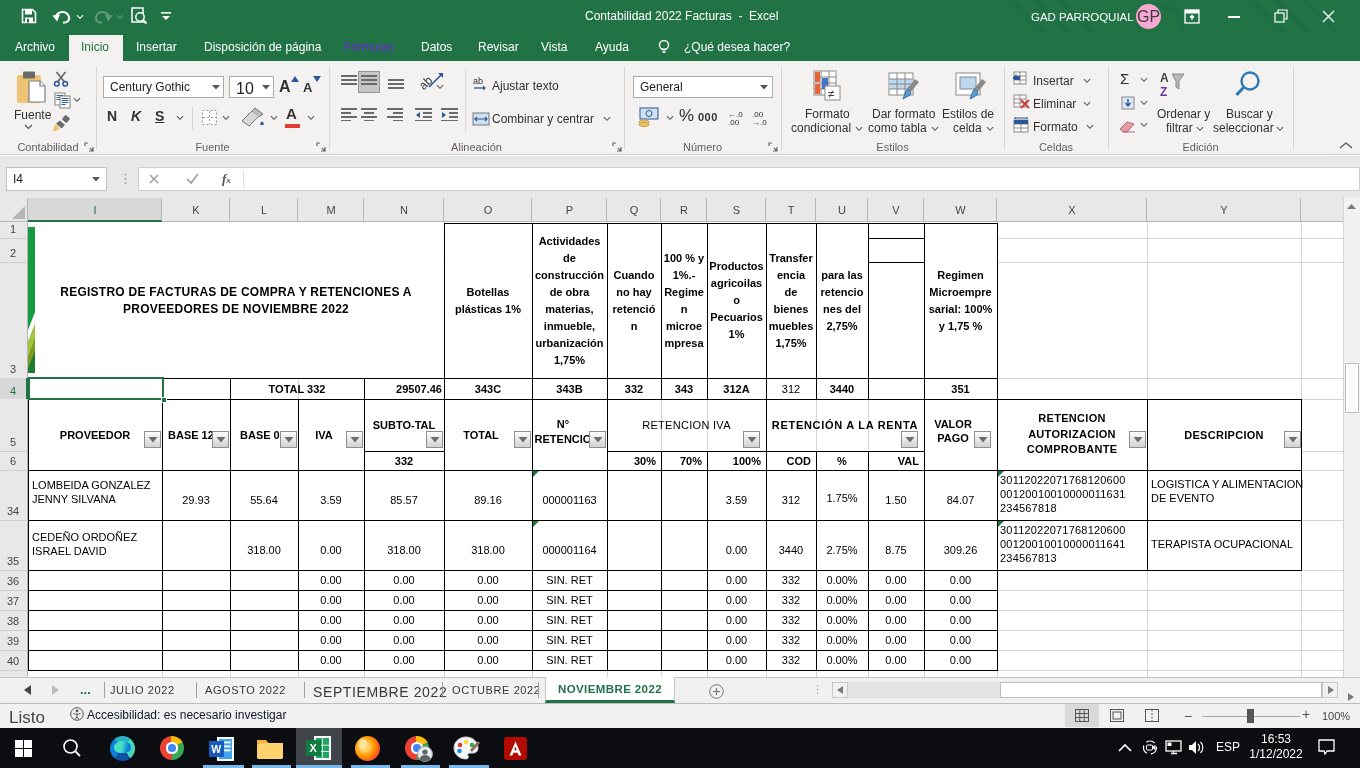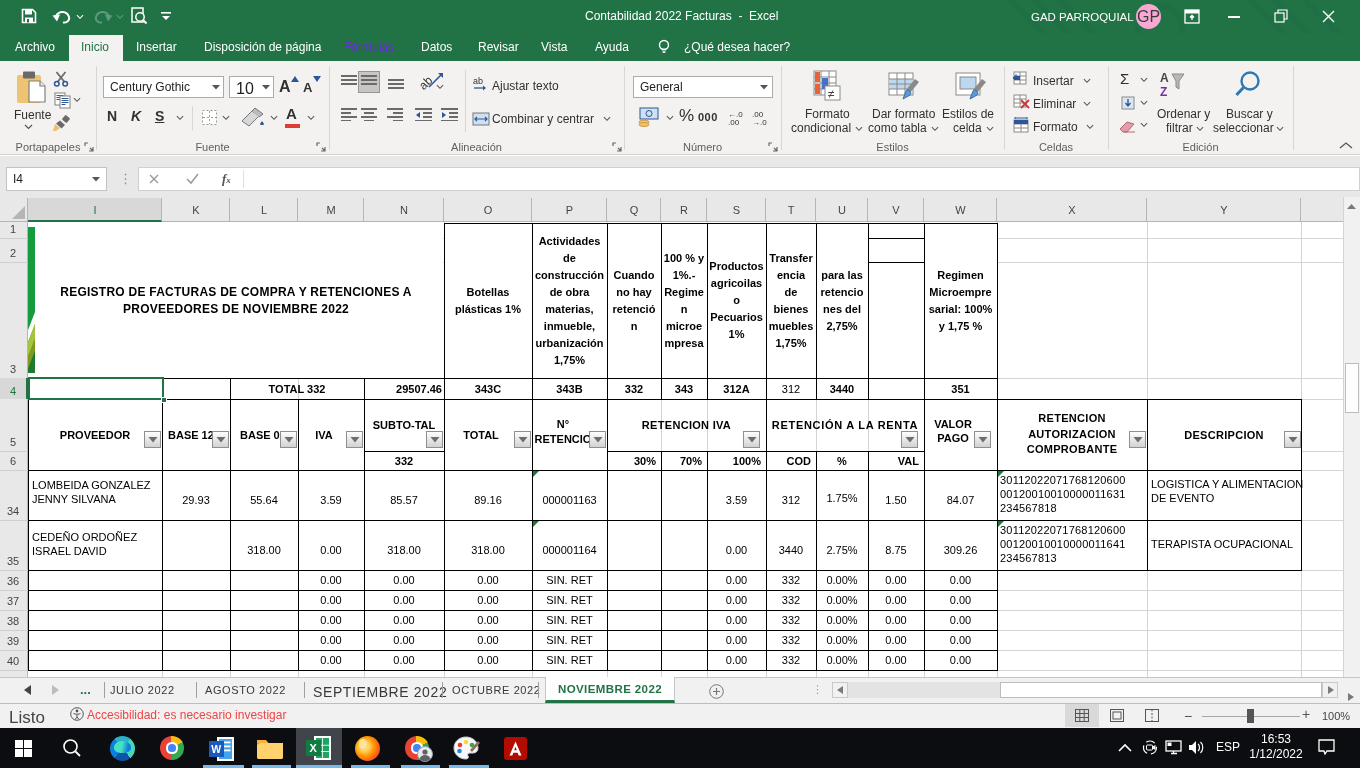--- a/index.html
+++ b/index.html
@@ -80,21 +80,21 @@
   </svg>
 <div class="a" style="left:684px;top:40px;font-size:12px;color:#fff">¿Qué desea hacer?</div>
 <div class="a" style="left:0px;top:61px;width:1360px;height:94px;background:#f3f2f1;border-bottom:1px solid #d2cfce"></div>
 <div class="a" style="left:96px;top:66px;width:1px;height:84px;background:#d8d6d4"></div>
 <div class="a" style="left:329px;top:66px;width:1px;height:84px;background:#d8d6d4"></div>
 <div class="a" style="left:624px;top:66px;width:1px;height:84px;background:#d8d6d4"></div>
 <div class="a" style="left:781px;top:66px;width:1px;height:84px;background:#d8d6d4"></div>
 <div class="a" style="left:1004px;top:66px;width:1px;height:84px;background:#d8d6d4"></div>
 <div class="a" style="left:1108px;top:66px;width:1px;height:84px;background:#d8d6d4"></div>
 <div class="a" style="left:1293px;top:66px;width:1px;height:84px;background:#d8d6d4"></div>
-<div class="a" style="left:0px;top:141px;width:96px;height:11px;display:flex;align-items:center;justify-content:center;text-align:center;font-size:11px;color:#605e5c">Portapapeles</div>
+<div class="a" style="left:0px;top:141px;width:96px;height:11px;display:flex;align-items:center;justify-content:center;text-align:center;font-size:11px;color:#605e5c">Contabilidad</div>
 <div class="a" style="left:96px;top:141px;width:233px;height:11px;display:flex;align-items:center;justify-content:center;text-align:center;font-size:11px;color:#605e5c">Fuente</div>
 <div class="a" style="left:329px;top:141px;width:295px;height:11px;display:flex;align-items:center;justify-content:center;text-align:center;font-size:11px;color:#605e5c">Alineación</div>
 <div class="a" style="left:624px;top:141px;width:157px;height:11px;display:flex;align-items:center;justify-content:center;text-align:center;font-size:11px;color:#605e5c">Número</div>
 <div class="a" style="left:781px;top:141px;width:223px;height:11px;display:flex;align-items:center;justify-content:center;text-align:center;font-size:11px;color:#605e5c">Estilos</div>
 <div class="a" style="left:1004px;top:141px;width:104px;height:11px;display:flex;align-items:center;justify-content:center;text-align:center;font-size:11px;color:#605e5c">Celdas</div>
 <div class="a" style="left:1108px;top:141px;width:185px;height:11px;display:flex;align-items:center;justify-content:center;text-align:center;font-size:11px;color:#605e5c">Edición</div>
 <svg class="a" style="left:84px;top:142px" width="10" height="10" viewBox="0 0 10 10">
     <path d="M1 4V1h3M6 6l3 3M9 5v4H5" fill="none" stroke="#666" stroke-width="1.2"></path>
   </svg>
 <svg class="a" style="left:316px;top:142px" width="10" height="10" viewBox="0 0 10 10">
@@ -610,21 +610,21 @@
 <div class="a" style="left:28px;top:377px;width:136px;height:23px;border:2px solid #217346;background:transparent"></div>
 <div class="a" style="left:161px;top:397px;width:6px;height:6px;background:#217346;border:1px solid #fff"></div>
 <div class="a" style="left:28px;top:399px;width:134px;height:71px;display:flex;align-items:center;justify-content:center;text-align:center;font-weight:bold;font-size:11px;color:#000">PROVEEDOR</div>
 <div class="a" style="left:162px;top:399px;width:58px;height:71px;display:flex;align-items:center;justify-content:center;text-align:center;font-weight:bold;font-size:11px;color:#000;justify-content:flex-start;padding-left:6px">BASE 12</div>
 <div class="a" style="left:230px;top:399px;width:58px;height:71px;display:flex;align-items:center;justify-content:center;text-align:center;font-weight:bold;font-size:11px;color:#000;justify-content:flex-start;padding-left:10px">BASE 0</div>
 <div class="a" style="left:298px;top:399px;width:52px;height:71px;display:flex;align-items:center;justify-content:center;text-align:center;font-weight:bold;font-size:11px;color:#000">IVA</div>
 <div class="a" style="left:364px;top:399px;width:80px;height:52px;display:flex;align-items:center;justify-content:center;text-align:center;font-weight:bold;font-size:11px;color:#000">SUBTO-TAL</div>
 <div class="a" style="left:364px;top:451px;width:80px;height:19px;display:flex;align-items:center;justify-content:center;text-align:center;font-weight:bold;font-size:11px;color:#000">332</div>
 <div class="a" style="left:444px;top:399px;width:74px;height:71px;display:flex;align-items:center;justify-content:center;text-align:center;font-weight:bold;font-size:11px;color:#000">TOTAL</div>
 <div class="a" style="left:532px;top:399px;width:62px;height:66px;display:flex;align-items:center;justify-content:center;text-align:center;font-weight:bold;font-size:11px;color:#000;line-height:15px">N°<br>RETENCIO</div>
-<div class="a" style="left:607px;top:399px;width:159px;height:52px;display:flex;align-items:center;justify-content:center;text-align:center;font-weight:bold;font-size:11px;color:#000;letter-spacing:0.3px">RETENCION IVA</div>
+<div class="a" style="left:607px;top:399px;width:159px;height:52px;display:flex;align-items:center;justify-content:center;text-align:center;font-weight:normal;font-size:11px;color:#000;letter-spacing:0.3px">RETENCION IVA</div>
 <div class="a" style="left:766px;top:399px;width:158px;height:52px;display:flex;align-items:center;justify-content:center;text-align:center;font-weight:bold;font-size:11px;color:#000;letter-spacing:0.7px">RETENCIÓN A LA RENTA</div>
 <div class="a" style="left:924px;top:399px;width:58px;height:64px;display:flex;align-items:center;justify-content:center;text-align:center;font-weight:bold;font-size:11px;color:#000;line-height:14px">VALOR<br>PAGO</div>
 <div class="a" style="left:997px;top:399px;width:150px;height:71px;display:flex;align-items:center;justify-content:center;text-align:center;font-weight:bold;font-size:11px;color:#000;line-height:15.5px;letter-spacing:0.3px">RETENCION<br>AUTORIZACION<br>COMPROBANTE</div>
 <div class="a" style="left:1147px;top:399px;width:154px;height:71px;display:flex;align-items:center;justify-content:center;text-align:center;font-weight:bold;font-size:11px;color:#000;letter-spacing:0.3px">DESCRIPCION</div>
 <div class="a" style="left:607px;top:451px;width:54px;height:19px;display:flex;align-items:center;justify-content:center;text-align:center;font-weight:bold;font-size:11px;color:#000;justify-content:flex-end;padding-right:5px">30%</div>
 <div class="a" style="left:661px;top:451px;width:46px;height:19px;display:flex;align-items:center;justify-content:center;text-align:center;font-weight:bold;font-size:11px;color:#000;justify-content:flex-end;padding-right:5px">70%</div>
 <div class="a" style="left:707px;top:451px;width:59px;height:19px;display:flex;align-items:center;justify-content:center;text-align:center;font-weight:bold;font-size:11px;color:#000;justify-content:flex-end;padding-right:5px">100%</div>
 <div class="a" style="left:766px;top:451px;width:50px;height:19px;display:flex;align-items:center;justify-content:center;text-align:center;font-weight:bold;font-size:11px;color:#000;justify-content:flex-end;padding-right:5px">COD</div>
 <div class="a" style="left:816px;top:451px;width:52px;height:19px;display:flex;align-items:center;justify-content:center;text-align:center;font-weight:bold;font-size:11px">%</div>
 <div class="a" style="left:868px;top:451px;width:56px;height:19px;display:flex;align-items:center;justify-content:center;text-align:center;font-weight:bold;font-size:11px;color:#000;justify-content:flex-end;padding-right:5px">VAL</div>
@@ -819,21 +819,21 @@
 <svg class="a" style="left:1348px;top:693px" width="6" height="8">
     <path d="M0 0l6 4-6 4z" fill="#7a7a7a"></path>
   </svg>
 <div class="a" style="left:0px;top:703px;width:1360px;height:25px;background:#f1f1f1;border-top:1px solid #bdbdbd"></div>
 <div class="a" style="left:9px;top:708px;font-size:17px;color:#444">Listo</div>
 <svg class="a" style="left:70px;top:707px" width="14" height="14" viewBox="0 0 14 14">
     <circle cx="7" cy="7" r="6.3" fill="none" stroke="#555" stroke-width="1"></circle>
     <circle cx="7" cy="4" r="1.4" fill="#555"></circle>
     <path d="M3.5 6.5c2 1 5 1 7 0M7 7.5v2.5M7 10l-2 2.5M7 10l2 2.5" stroke="#555" fill="none" stroke-width="1"></path>
   </svg>
-<div class="a" style="left:87px;top:708px;font-size:12px;color:#ef4444">Accesibilidad: es necesario investigar</div>
+<div class="a" style="left:87px;top:708px;font-size:12px;color:#0f172a">Accesibilidad: es necesario investigar</div>
 <div class="a" style="left:1065px;top:704px;width:34px;height:23px;background:#d9d9d9"></div>
 <svg class="a" style="left:1075px;top:709px" width="14" height="13" viewBox="0 0 14 13">
     <rect x="0.5" y="0.5" width="13" height="12" fill="none" stroke="#555"></rect>
     <line x1="0.5" y1="4.5" x2="13.5" y2="4.5" stroke="#555"></line>
     <line x1="0.5" y1="8.5" x2="13.5" y2="8.5" stroke="#555"></line>
     <line x1="4.8" y1="0.5" x2="4.8" y2="12.5" stroke="#555"></line>
     <line x1="9.2" y1="0.5" x2="9.2" y2="12.5" stroke="#555"></line>
   </svg>
 <svg class="a" style="left:1110px;top:709px" width="14" height="13" viewBox="0 0 14 13">
     <rect x="0.5" y="0.5" width="13" height="12" fill="none" stroke="#555"></rect>

